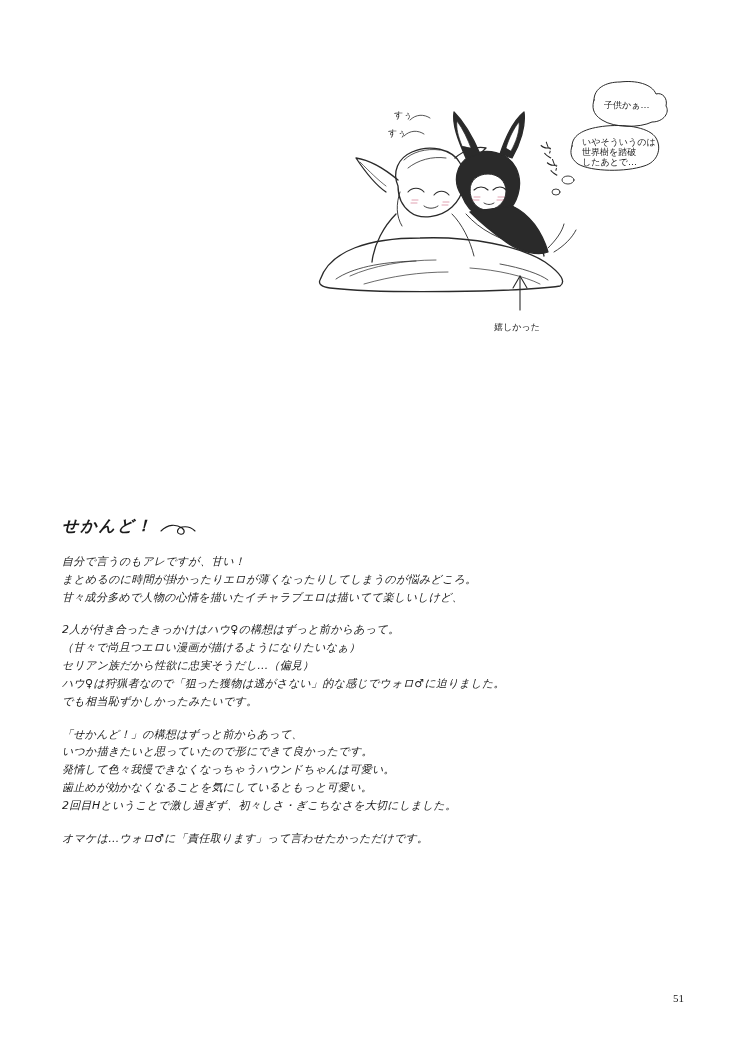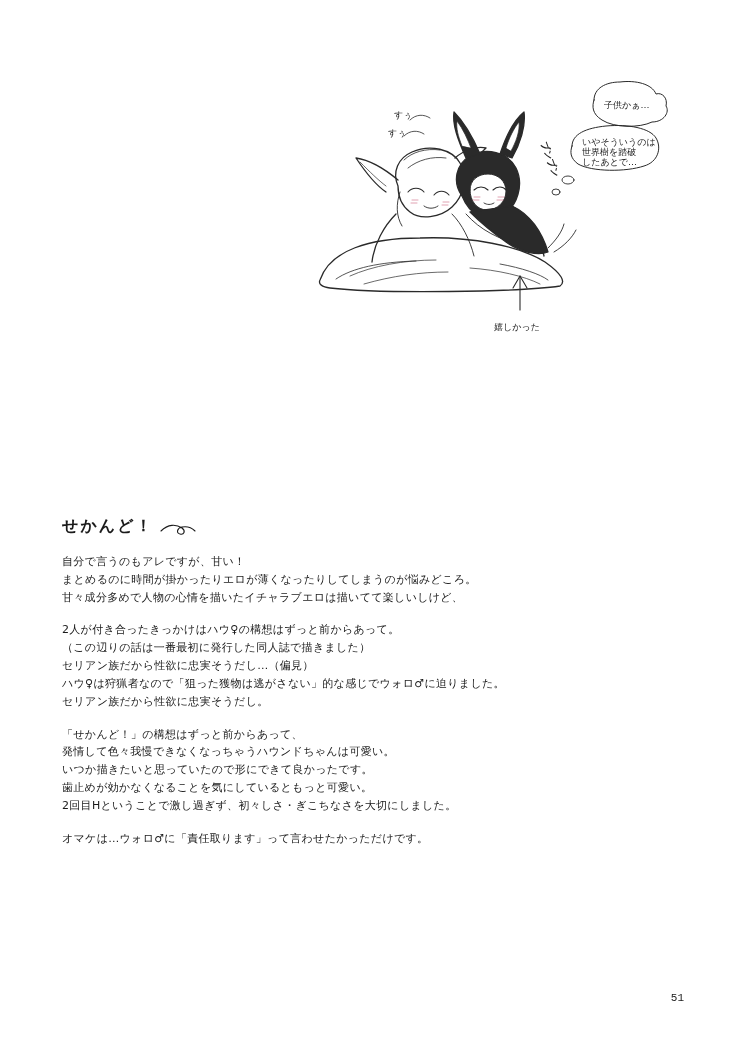--- a/index.html
+++ b/index.html
@@ -33,20 +33,21 @@
     font-size: 9px;
     fill: #222;
   }
 
   
   #afterword {
     position: absolute;
     left: 62px;
     top: 516px;
     width: 620px;
+    font-style: italic;
   }
 
   #afterword-title {
     font-family: "DejaVu Sans", sans-serif;
     font-size: 16px;
     font-weight: bold;
     letter-spacing: 2px;
     color: #1a1a1a;
     margin: 0 0 2px 0;
     display: inline-block;
@@ -74,21 +75,21 @@
   .para:last-child { margin-bottom: 0; }
   .para .line { display: block; white-space: nowrap; }
 
   
   #page-number {
     position: absolute;
     right: 52px;
     bottom: 36px;
     font-size: 11px;
     color: #1a1a1a;
-    font-family: Liberation Mono, monospace;
+    font-family: Liberation Serif, serif;
   }
 </style>
 </head>
 <body>
 
 <div id="illustration">
   <svg width="736" height="380" viewBox="0 0 736 380" xmlns="http://www.w3.org/2000/svg">
     <g fill="none" stroke="#2a2a2a" stroke-width="1.3" stroke-linecap="round" stroke-linejoin="round">
 
       <path d="M320 280 C330 250 370 238 420 238 C470 236 520 246 545 262 C562 274 566 282 560 286
@@ -200,30 +201,30 @@
   </div>
 
   <p class="para">
     <span class="line">自分で言うのもアレですが、甘い！</span>
     <span class="line">まとめるのに時間が掛かったりエロが薄くなったりしてしまうのが悩みどころ。</span>
     <span class="line">甘々成分多めで人物の心情を描いたイチャラブエロは描いてて楽しいしけど、</span>
   </p>
 
   <p class="para">
     <span class="line">2人が付き合ったきっかけはハウ♀の構想はずっと前からあって。</span>
-    <span class="line">（この辺りの話は一番最初に発行した同人誌で描きました）</span>
+    <span class="line">（甘々で尚且つエロい漫画が描けるようになりたいなぁ）</span>
     <span class="line">セリアン族だから性欲に忠実そうだし…（偏見）</span>
     <span class="line">ハウ♀は狩猟者なので「狙った獲物は逃がさない」的な感じでウォロ♂に迫りました。</span>
-    <span class="line">セリアン族だから性欲に忠実そうだし。</span>
+    <span class="line">でも相当恥ずかしかったみたいです。</span>
   </p>
 
   <p class="para">
     <span class="line">「せかんど！」の構想はずっと前からあって、</span>
+    <span class="line">いつか描きたいと思っていたので形にできて良かったです。</span>
     <span class="line">発情して色々我慢できなくなっちゃうハウンドちゃんは可愛い。</span>
-    <span class="line">いつか描きたいと思っていたので形にできて良かったです。</span>
     <span class="line">歯止めが効かなくなることを気にしているともっと可愛い。</span>
     <span class="line">2回目Hということで激し過ぎず、初々しさ・ぎこちなさを大切にしました。</span>
   </p>
 
   <p class="para">
     <span class="line">オマケは…ウォロ♂に「責任取ります」って言わせたかっただけです。</span>
   </p>
 
 </div>
 

